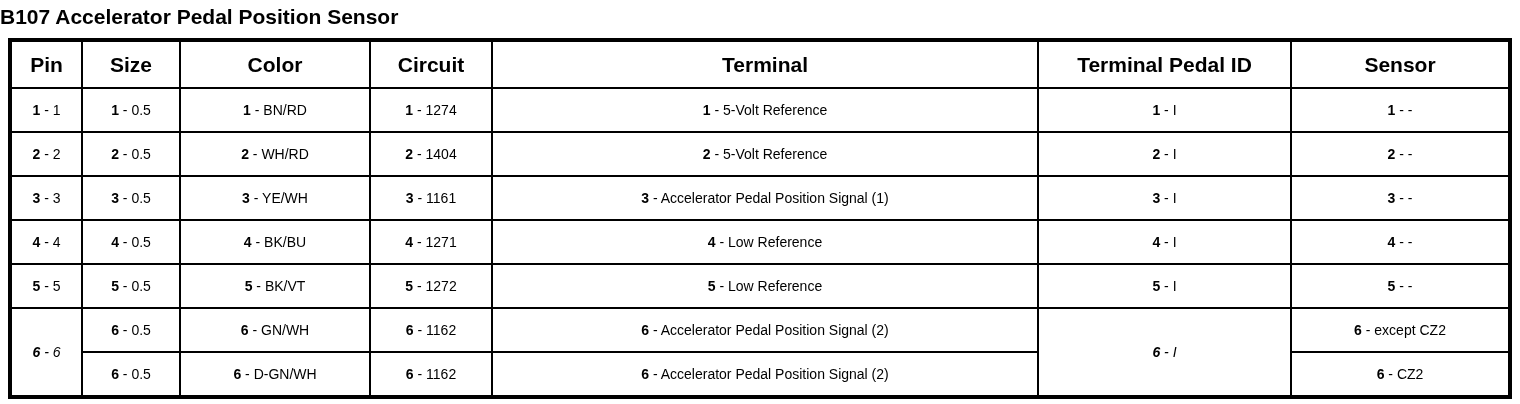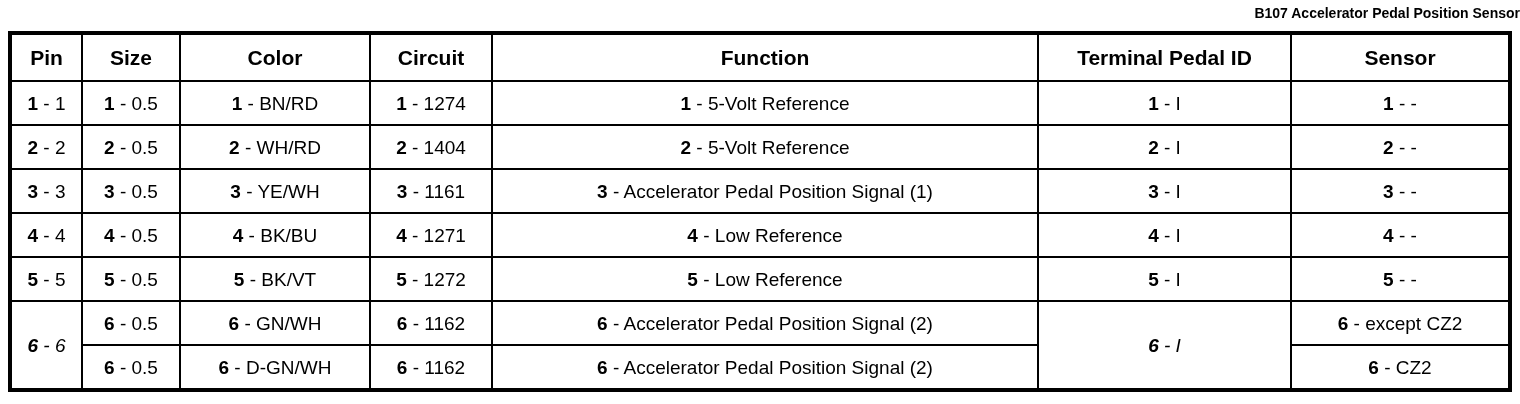--- a/index.html
+++ b/index.html
@@ -14,43 +14,43 @@
     color: #000000;
     overflow: hidden;
   }
   .page {
     width: 1520px;
     height: 404px;
     position: relative;
     box-sizing: border-box;
   }
   .title {
-    text-align: right;
-    font-size: 14px;
+    text-align: left;
+    font-size: 21px;
     font-weight: bold;
     line-height: 1;
     padding-top: 6px;
     letter-spacing: 0px;
   }
   .table-wrap {
     padding: 11px 19px 6px 8px;
     box-sizing: border-box;
   }
   table.pinout {
     border-collapse: collapse;
     width: 1504px;
     table-layout: fixed;
     border: 4px solid #000;
   }
   table.pinout td, table.pinout th {
     border: 2px solid #000;
     padding: 0;
     text-align: center;
     vertical-align: middle;
-    font-size: 19px;
+    font-size: 14px;
     font-weight: normal;
     white-space: nowrap;
     line-height: 1;
   }
   table.pinout th {
     font-weight: bold;
     font-size: 21px;
     height: 45px;
   }
   table.pinout td {
@@ -95,21 +95,21 @@
         <col class="c-function">
           <col class="c-terminal">
           <col class="c-option">
       </colgroup>
       <thead>
         <tr>
           <th>Pin</th>
           <th>Size</th>
           <th>Color</th>
           <th>Circuit</th>
-          <th>Function</th>
+          <th>Terminal</th>
           <th>Terminal Pedal ID</th>
           <th>Sensor</th>
         </tr>
       </thead>
       <tbody>
 
         <tr>
           <td><span class="idx">1</span><span class="sep"> - </span><span class="val">1</span></td>
           <td><span class="idx">1</span><span class="sep"> - </span><span class="val">0.5</span></td>
           <td><span class="idx">1</span><span class="sep"> - </span><span class="val">BN/RD</span></td>

